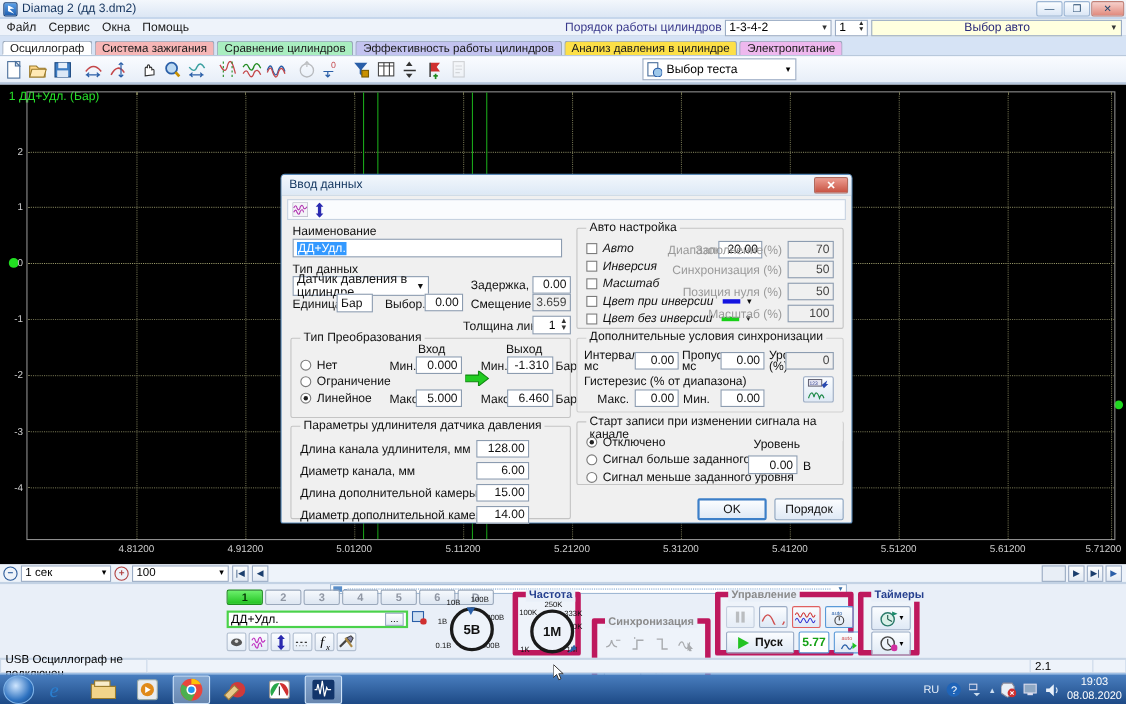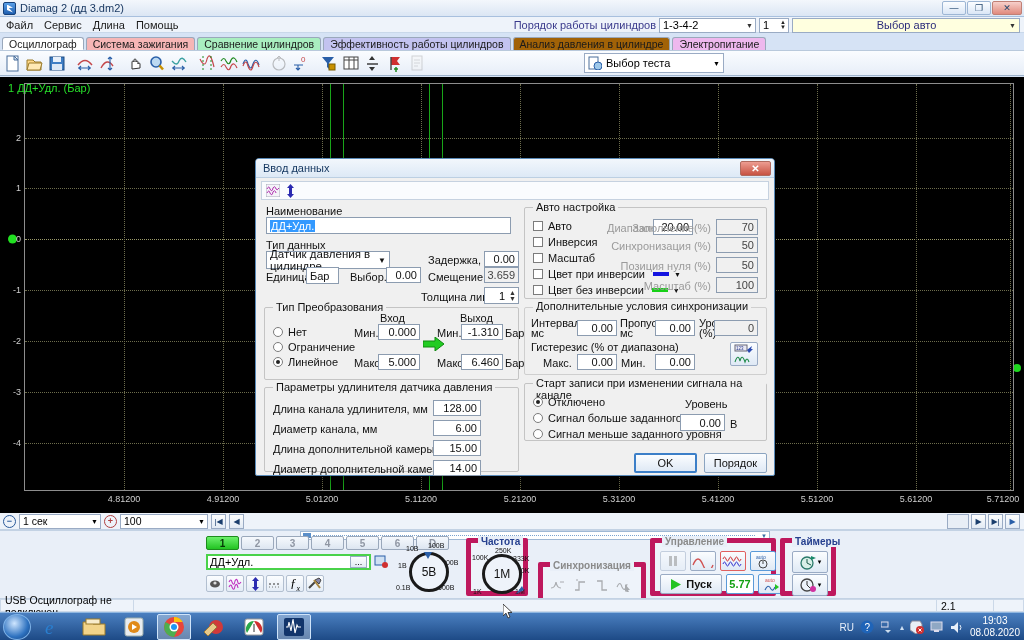--- a/index.html
+++ b/index.html
@@ -191,21 +191,21 @@
     width:18px;height:17px;border:1px solid #b2bfd0;border-radius:2px;
     background:linear-gradient(#fbfdff,#e4ecf6);
     display:flex;align-items:center;justify-content:center;
   }
 
   .knob-wrap{ position:absolute; }
   .knob{
     position:relative;width:40px;height:40px;border-radius:50%;
     border:3px solid #1a1a1a;background:#eef3fa;
     display:flex;align-items:center;justify-content:center;
-    font-size:12px;font-weight:normal;color:#111;
+    font-size:12px;font-weight:bold;color:#111;
   }
   .knob-lbl{ position:absolute;font-size:7px;color:#111;white-space:nowrap;}
 
   .ctl-btn{
     width:26px;height:20px;border:1px solid #9aabc4;border-radius:2px;
     background:linear-gradient(#fbfdff,#dfe9f5);
     display:flex;align-items:center;justify-content:center;
   }
   .ctl-btn.red{ border:1px solid #e06060; }
   .ctl-btn.blue{ border:1px solid #5a9ad8; }
@@ -311,21 +311,21 @@
   }
   .gbox-t{
     position:absolute;top:-7px;left:8px;background:#f0f0f0;padding:0 3px;font-size:11px;color:#111;
   }
   .radio{ position:absolute;display:flex;align-items:center;gap:5px;font-size:11px;color:#111;}
   .radio .r{
     width:10px;height:10px;border-radius:50%;border:1px solid #7b7b7b;background:#fff;
     display:flex;align-items:center;justify-content:center;
   }
   .radio .r.on:after{ content:"";width:4px;height:4px;border-radius:50%;background:#222;}
-  .cbx{ position:absolute;display:flex;align-items:center;gap:5px;font-size:11px;color:#111;}
+  .cbx{ position:absolute;display:flex;align-items:center;gap:5px;font-size:11px;color:#111;font-style:italic;}
   .cbx .c{ width:10px;height:10px;border:1px solid #7b7b7b;background:#fff;}
   .colorswatch{ width:16px;height:4px;display:inline-block;margin-left:3px;}
   .dlg-btn{
     position:absolute;height:20px;border:1px solid #8ba4c0;border-radius:2px;
     background:linear-gradient(#fbfdff,#dfe9f5);
     display:flex;align-items:center;justify-content:center;font-size:11px;color:#111;
   }
   .dlg-btn.default{ border:2px solid #3c7fc8; }
   .arrow-green{
     position:absolute;width:22px;height:14px;
@@ -348,21 +348,21 @@
     <div class="winbtns">
       <div class="winbtn">—</div>
       <div class="winbtn">❐</div>
       <div class="winbtn close">✕</div>
     </div>
   </div>
 
   <div class="menubar">
     <span>Файл</span>
     <span>Сервис</span>
-    <span>Длина</span>
+    <span>Окна</span>
     <span>Помощь</span>
   </div>
 
   <div class="hdr-right">
     <div class="hdr-lbl">Порядок работы цилиндров</div>
     <div class="hdr-combo" id="order-combo">
       <span>1-3-4-2</span>
       <span class="arr">▼</span>
     </div>
     <div class="hdr-combo" id="cyl-spin">
@@ -376,21 +376,21 @@
       <span>Выбор авто</span>
       <span class="arr">▼</span>
     </div>
   </div>
 
   <div class="tabs">
     <div class="tab" style="background:#ffffff;border-bottom:1px solid #fff;">Осциллограф</div>
     <div class="tab" style="background:#f6b6b6;">Система зажигания</div>
     <div class="tab" style="background:#a9eec0;">Сравнение цилиндров</div>
     <div class="tab" style="background:#c3c3f0;">Эффективность работы цилиндров</div>
-    <div class="tab" style="background:#a16207;">Анализ давления в цилиндре</div>
+    <div class="tab" style="background:#fde047;">Анализ давления в цилиндре</div>
     <div class="tab" style="background:#eeb8ee;">Электропитание</div>
   </div>
 
   <div class="toolbar">
     <div class="tbtn">
       <svg width="16" height="17">
           <rect x="2" y="1" width="11" height="15" fill="#fff" stroke="#4a6f9b"></rect>
           <path d="M9 1 L13 5 L9 5 Z" fill="#cfe0f2" stroke="#4a6f9b"></path>
         </svg>
     </div>

